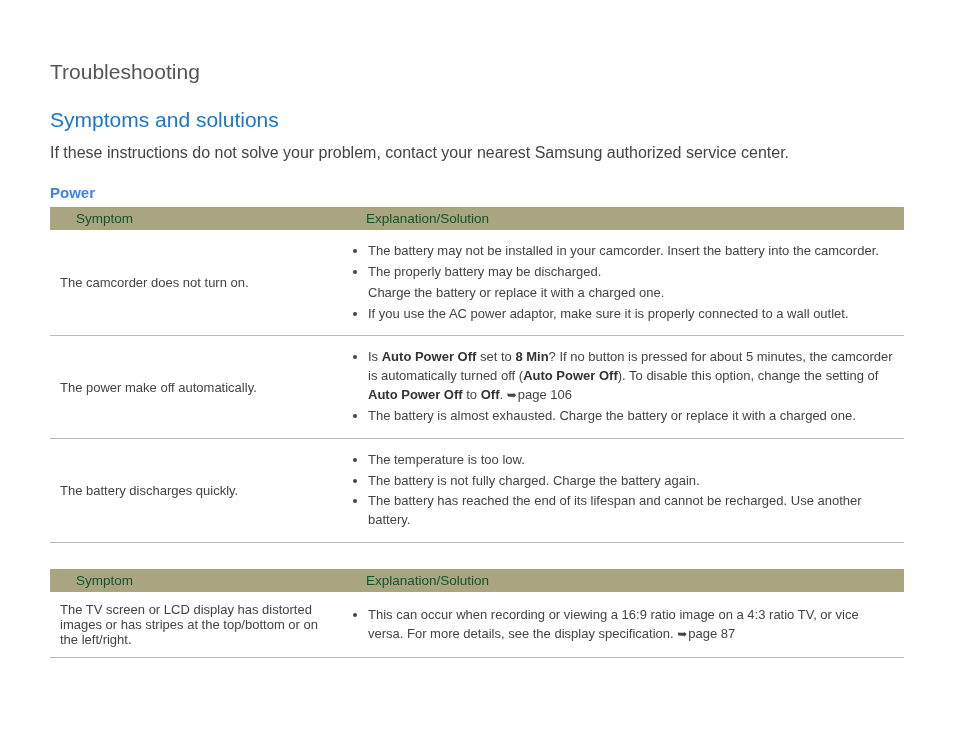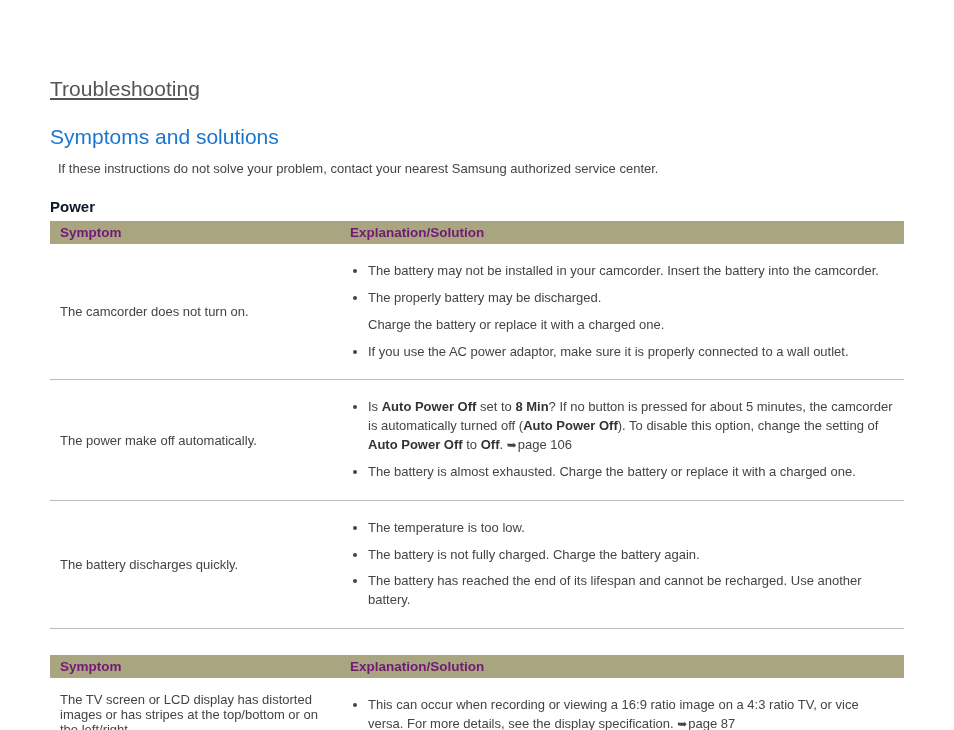--- a/index.html
+++ b/index.html
@@ -11,72 +11,71 @@
     color: #333;
     width: 954px;
   }
   .page {
     padding: 60px 50px 20px 50px;
   }
   .page-title {
     font-size: 21px;
     font-weight: 400;
     color: #555;
-    margin: 17px 0 24px 0;
-    text-decoration: underline;
+    margin: 0 0 24px 0;
   }
   .section-title {
     font-size: 21px;
     font-weight: 400;
     color: #1a75cf;
     margin: 0 0 12px 0;
   }
   .intro {
-    font-size: 13px;
+    font-size: 16px;
     color: #444;
-    margin: 0 0 22px 8px;
+    margin: 0 0 22px 0;
     font-weight: 300;
   }
   .sub-title {
     font-size: 15px;
     font-weight: 700;
-    color: #0f172a;
+    color: #3b82f6;
     margin: 0 0 6px 0;
   }
   table {
     width: 100%;
     border-collapse: collapse;
     font-size: 13px;
     color: #444;
     margin-bottom: 26px;
     font-weight: 300;
   }
   thead th {
     background: #aaa581;
-    color: #701a75;
-    font-weight: 700;
+    color: #14532d;
+    font-weight: 400;
     text-align: left;
-    padding: 4px 10px;
+    padding: 4px 26px;
     font-size: 13.5px;
   }
   thead th:first-child { width: 290px; }
   tbody td {
     padding: 10px 10px;
     vertical-align: middle;
     border-bottom: 1px solid #bbb;
   }
   tbody tr:first-child td {
     border-top: none;
   }
   ul {
     margin: 0;
     padding-left: 18px;
   }
   li {
-    margin: 8px 0;
+    margin: 2px 0;
     line-height: 1.45;
   }
   .bold { font-weight: 700; color: #333; }
   .arrow {
     display: inline-block;
     font-size: 12px;
     margin-right: 1px;
   }
   .plain-li {
     list-style: none;

